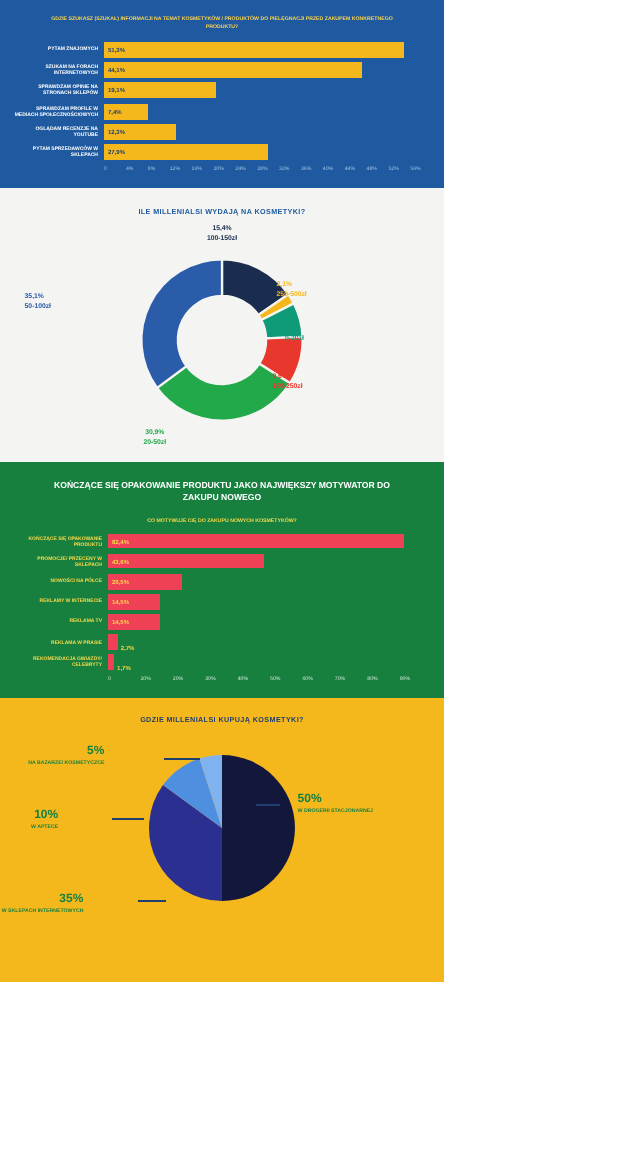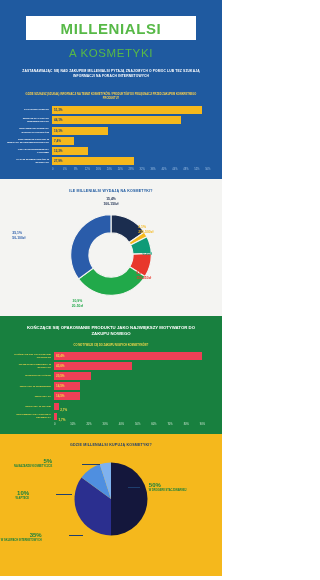--- a/index.html
+++ b/index.html
@@ -176,27 +176,20 @@
   .footer {
     background: #ffffff; height: 66px;
     display: flex; padding-top: 9px;
   }
 </style>
 </head>
 <body>
 
 <div class="page">
 
-  <div class="hero">
-    <div class="title-box">
-      <div class="title-main">MILLENIALSI</div>
-    </div>
-    <div class="title-sub">A KOSMETYKI</div>
-    <div class="hero-lead">ZASTANAWIAJĄC SIĘ NAD ZAKUPEM MILLENIALSI PYTAJĄ ZNAJOMYCH O POMOC LUB TEŻ SZUKAJĄ INFORMACJI NA FORACH INTERNETOWYCH</div>
-  </div>
 
   <div class="sec-bars">
     <div class="bars-q">GDZIE SZUKASZ (SZUKAŁ) INFORMACJI NA TEMAT KOSMETYKÓW / PRODUKTÓW DO PIELĘGNACJI PRZED ZAKUPEM KONKRETNEGO PRODUKTU?</div>
     <div id="bars1">
         <div class="bar-row">
           <div class="bar-lab">PYTAM ZNAJOMYCH</div>
           <div class="bar-track">
             <div class="bar-fill" style="width: 91.6071%; background: rgb(245, 184, 28);">
               <span class="bar-val">51,3%</span>
             </div>

